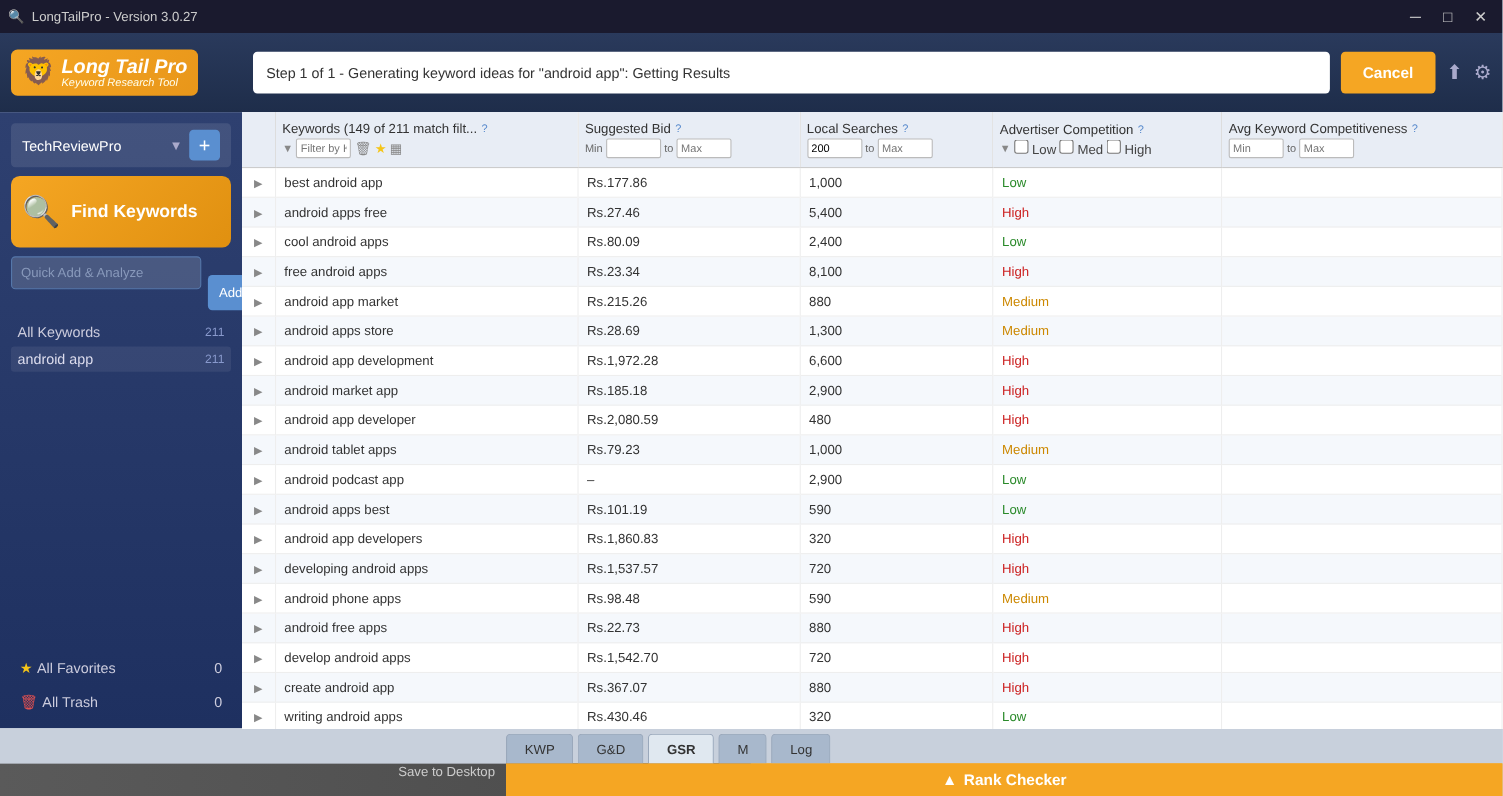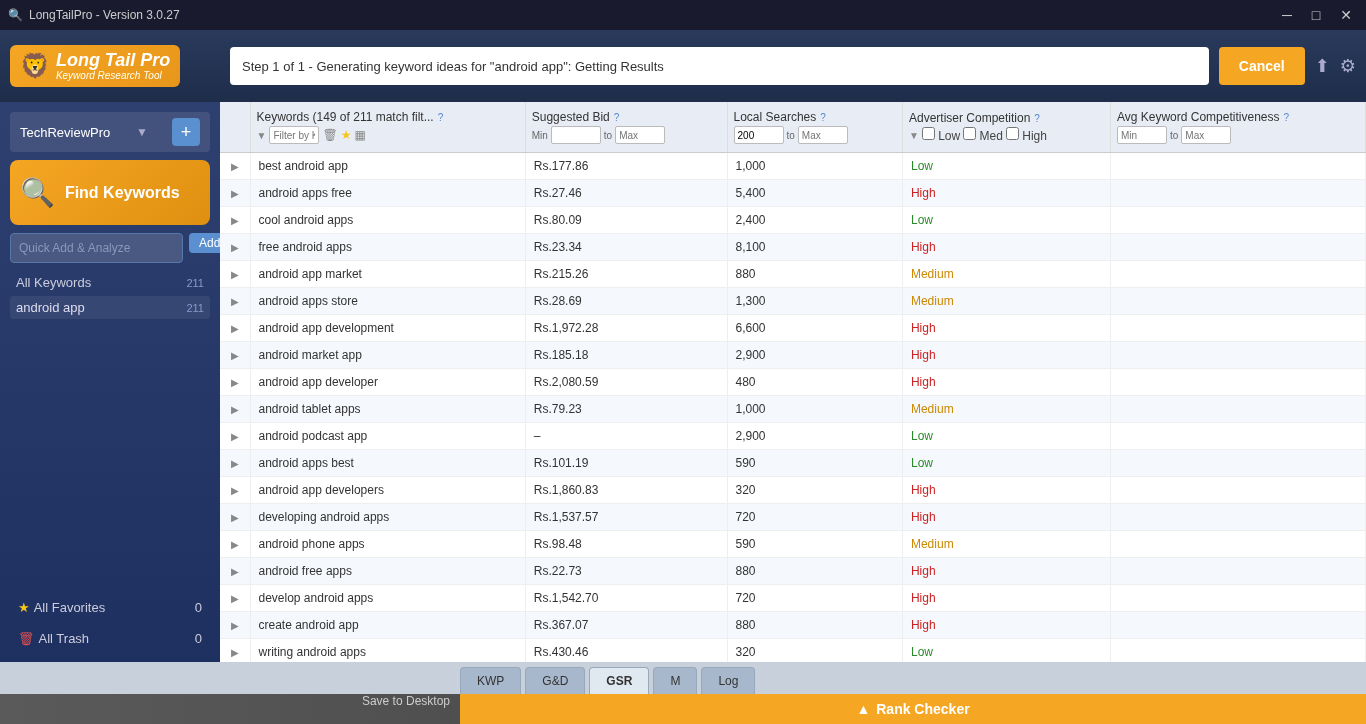--- a/index.html
+++ b/index.html
@@ -81,21 +81,21 @@
       width: 220px;
       background: linear-gradient(180deg, #2e4070 0%, #1e3060 100%);
       display: flex;
       flex-direction: column;
       padding: 10px;
       gap: 8px;
     }
     .profile-row {
       display: flex;
       align-items: center;
-      gap: 24px;
+      gap: 6px;
       background: rgba(255,255,255,0.1);
       border-radius: 4px;
       padding: 6px 10px;
     }
     .profile-name { color: white; font-size: 13px; flex: 1; }
     .profile-chevron { color: #aac; font-size: 12px; }
     .add-btn {
       width: 28px; height: 28px;
       background: #5a8fd0;
       border: none;
@@ -131,28 +131,29 @@
       height: 30px;
       border: 1px solid #5577aa;
       border-radius: 4px;
       background: rgba(255,255,255,0.15);
       color: #dde;
       padding: 0 8px;
       font-size: 12px;
     }
     .quick-add-input::placeholder { color: #8899bb; }
     .quick-add-btn {
-      height: 20px;
+      height: 32px;
       padding: 0 10px;
       background: #5a8fd0;
       border: none;
       border-radius: 4px;
       color: white;
       font-size: 12px;
       cursor: pointer;
+      margin-top: 17px;
     }
 
     .keyword-list { flex: 1; display: flex; flex-direction: column; gap: 2px; }
     .kw-list-header {
       display: flex;
       justify-content: space-between;
       align-items: center;
       padding: 4px 6px;
       color: #ccd;
       font-size: 13px;

